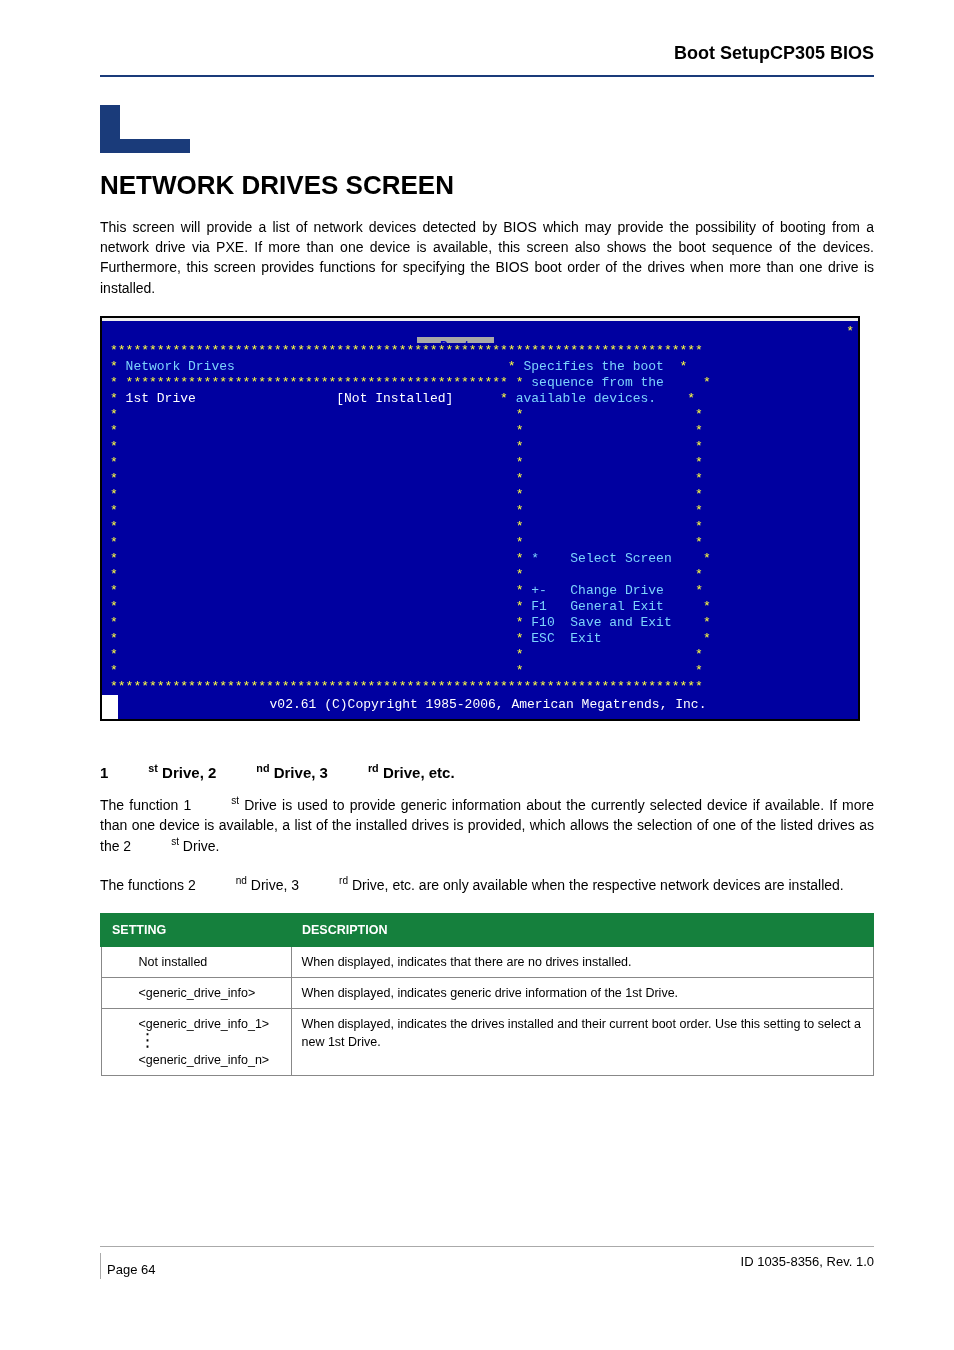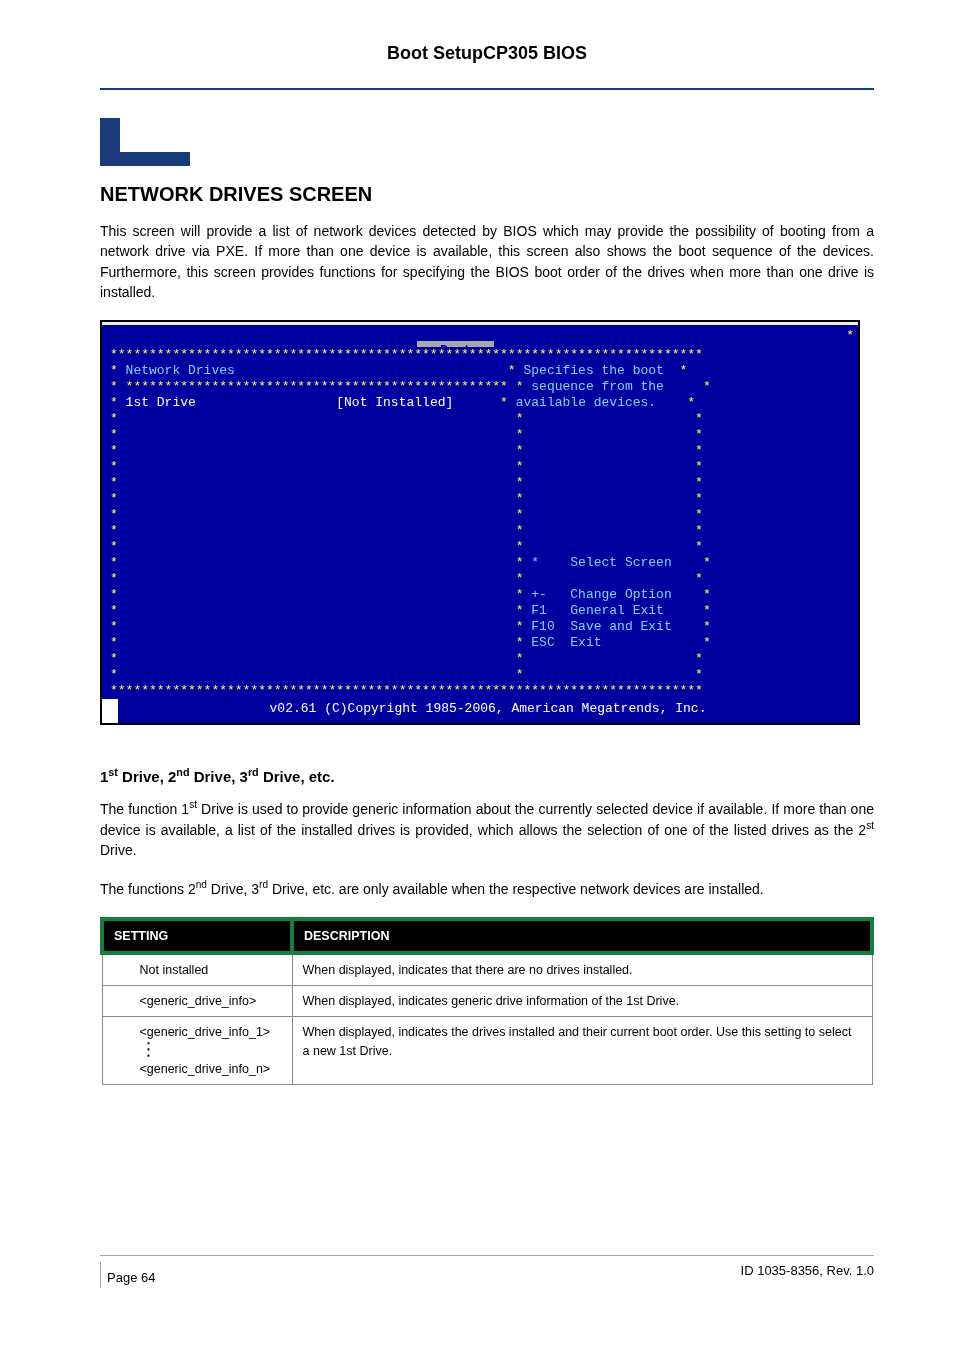--- a/index.html
+++ b/index.html
@@ -8,34 +8,34 @@
     background: #fff;
     color: #000;
     width: 954px;
     margin: 0 auto;
     padding: 40px 80px 40px 100px;
     font-size: 14px;
     line-height: 1.45;
   }
   .header-row {
     display: flex;
-    justify-content: center;
+    justify-content: flex-end;
     font-weight: bold;
     font-size: 18px;
-    margin-bottom: 22px;
+    margin-bottom: 9px;
   }
   .blue-rule {
     height: 2px;
     background: #1a3b7a;
     margin-bottom: 28px;
   }
   .logo-wrap { width: 90px; height: 48px; margin-bottom: 14px; }
   .logo-wrap svg { display:block; }
   h2.section {
-    font-size: 20px;
+    font-size: 26px;
     font-weight: bold;
     margin-bottom: 12px;
   }
   p.body { margin-bottom: 18px; text-align: justify; }
   .bios-box {
     width: 760px;
     margin: 8px 0 40px 0;
     border: 2px solid #000;
     font-family: "Courier New", monospace;
     font-size: 13px;
@@ -85,33 +85,33 @@
     text-align: center;
     padding: 1px 0 4px 0;
     white-space: pre;
     margin-left: 16px;
   }
   h3.sub {
     font-size: 15px;
     font-weight: bold;
     margin: 14px 0 10px 0;
   }
-  sup { font-size: 0.72em; vertical-align: super; }
+  sup { font-size: 0.72em; vertical-align: super; margin-left: 40px; }
   table.settings {
     width: 100%;
     border-collapse: collapse;
     margin-top: 12px;
     font-size: 12.5px;
   }
   table.settings th {
-    background: #000000;
+    background: #15803d;
     color: #fff;
     text-align: left;
     padding: 6px 10px;
-    border: 4px solid #15803d;
+    border: 2px solid #15803d;
     font-weight: bold;
   }
   table.settings td {
     border: 1px solid #888;
     padding: 6px 10px;
     vertical-align: top;
   }
   table.settings td.col1 { width: 190px; padding-left: 37px; }
   .dots { font-size: 18px; line-height: 0.4; letter-spacing: 0; display:inline-block; }
   .footer-row {
@@ -166,21 +166,21 @@
 <div class="bios-line"><span class="y">*                                                   *                      *</span></div>
 <div class="bios-line"><span class="y">*                                                   *                      *</span></div>
 <div class="bios-line"><span class="y">*                                                   *                      *</span></div>
 <div class="bios-line"><span class="y">*                                                   *                      *</span></div>
 <div class="bios-line"><span class="y">*                                                   *                      *</span></div>
 <div class="bios-line"><span class="y">*                                                   *                      *</span></div>
 <div class="bios-line"><span class="y">*                                                   *                      *</span></div>
 <div class="bios-line"><span class="y">*                                                   *                      *</span></div>
 <div class="bios-line"><span class="y">*                                                   * </span><span class="c">*    </span><span class="c">Select Screen</span><span class="y">    *</span></div>
 <div class="bios-line"><span class="y">*                                                   *                      *</span></div>
-<div class="bios-line"><span class="y">*                                                   * </span><span class="c">+-</span><span class="c">   </span><span class="c">Change Option</span><span class="y">    *</span></div>
+<div class="bios-line"><span class="y">*                                                   * </span><span class="c">+-</span><span class="c">   </span><span class="c">Change Drive</span><span class="y">    *</span></div>
 <div class="bios-line"><span class="y">*                                                   * </span><span class="c">F1</span><span class="c">   </span><span class="c">General Exit</span><span class="y">     *</span></div>
 <div class="bios-line"><span class="y">*                                                   * </span><span class="c">F10</span><span class="c">  </span><span class="c">Save and Exit</span><span class="y">    *</span></div>
 <div class="bios-line"><span class="y">*                                                   * </span><span class="c">ESC</span><span class="c">  </span><span class="c">Exit</span><span class="y">             *</span></div>
 <div class="bios-line"><span class="y">*                                                   *                      *</span></div>
 <div class="bios-line"><span class="y">*                                                   *                      *</span></div>
 <div class="bios-line"><span class="y">****************************************************************************</span></div>
   </div>
   <div class="bios-footer w">v02.61 (C)Copyright 1985-2006, American Megatrends, Inc.</div>
 </div>
 

